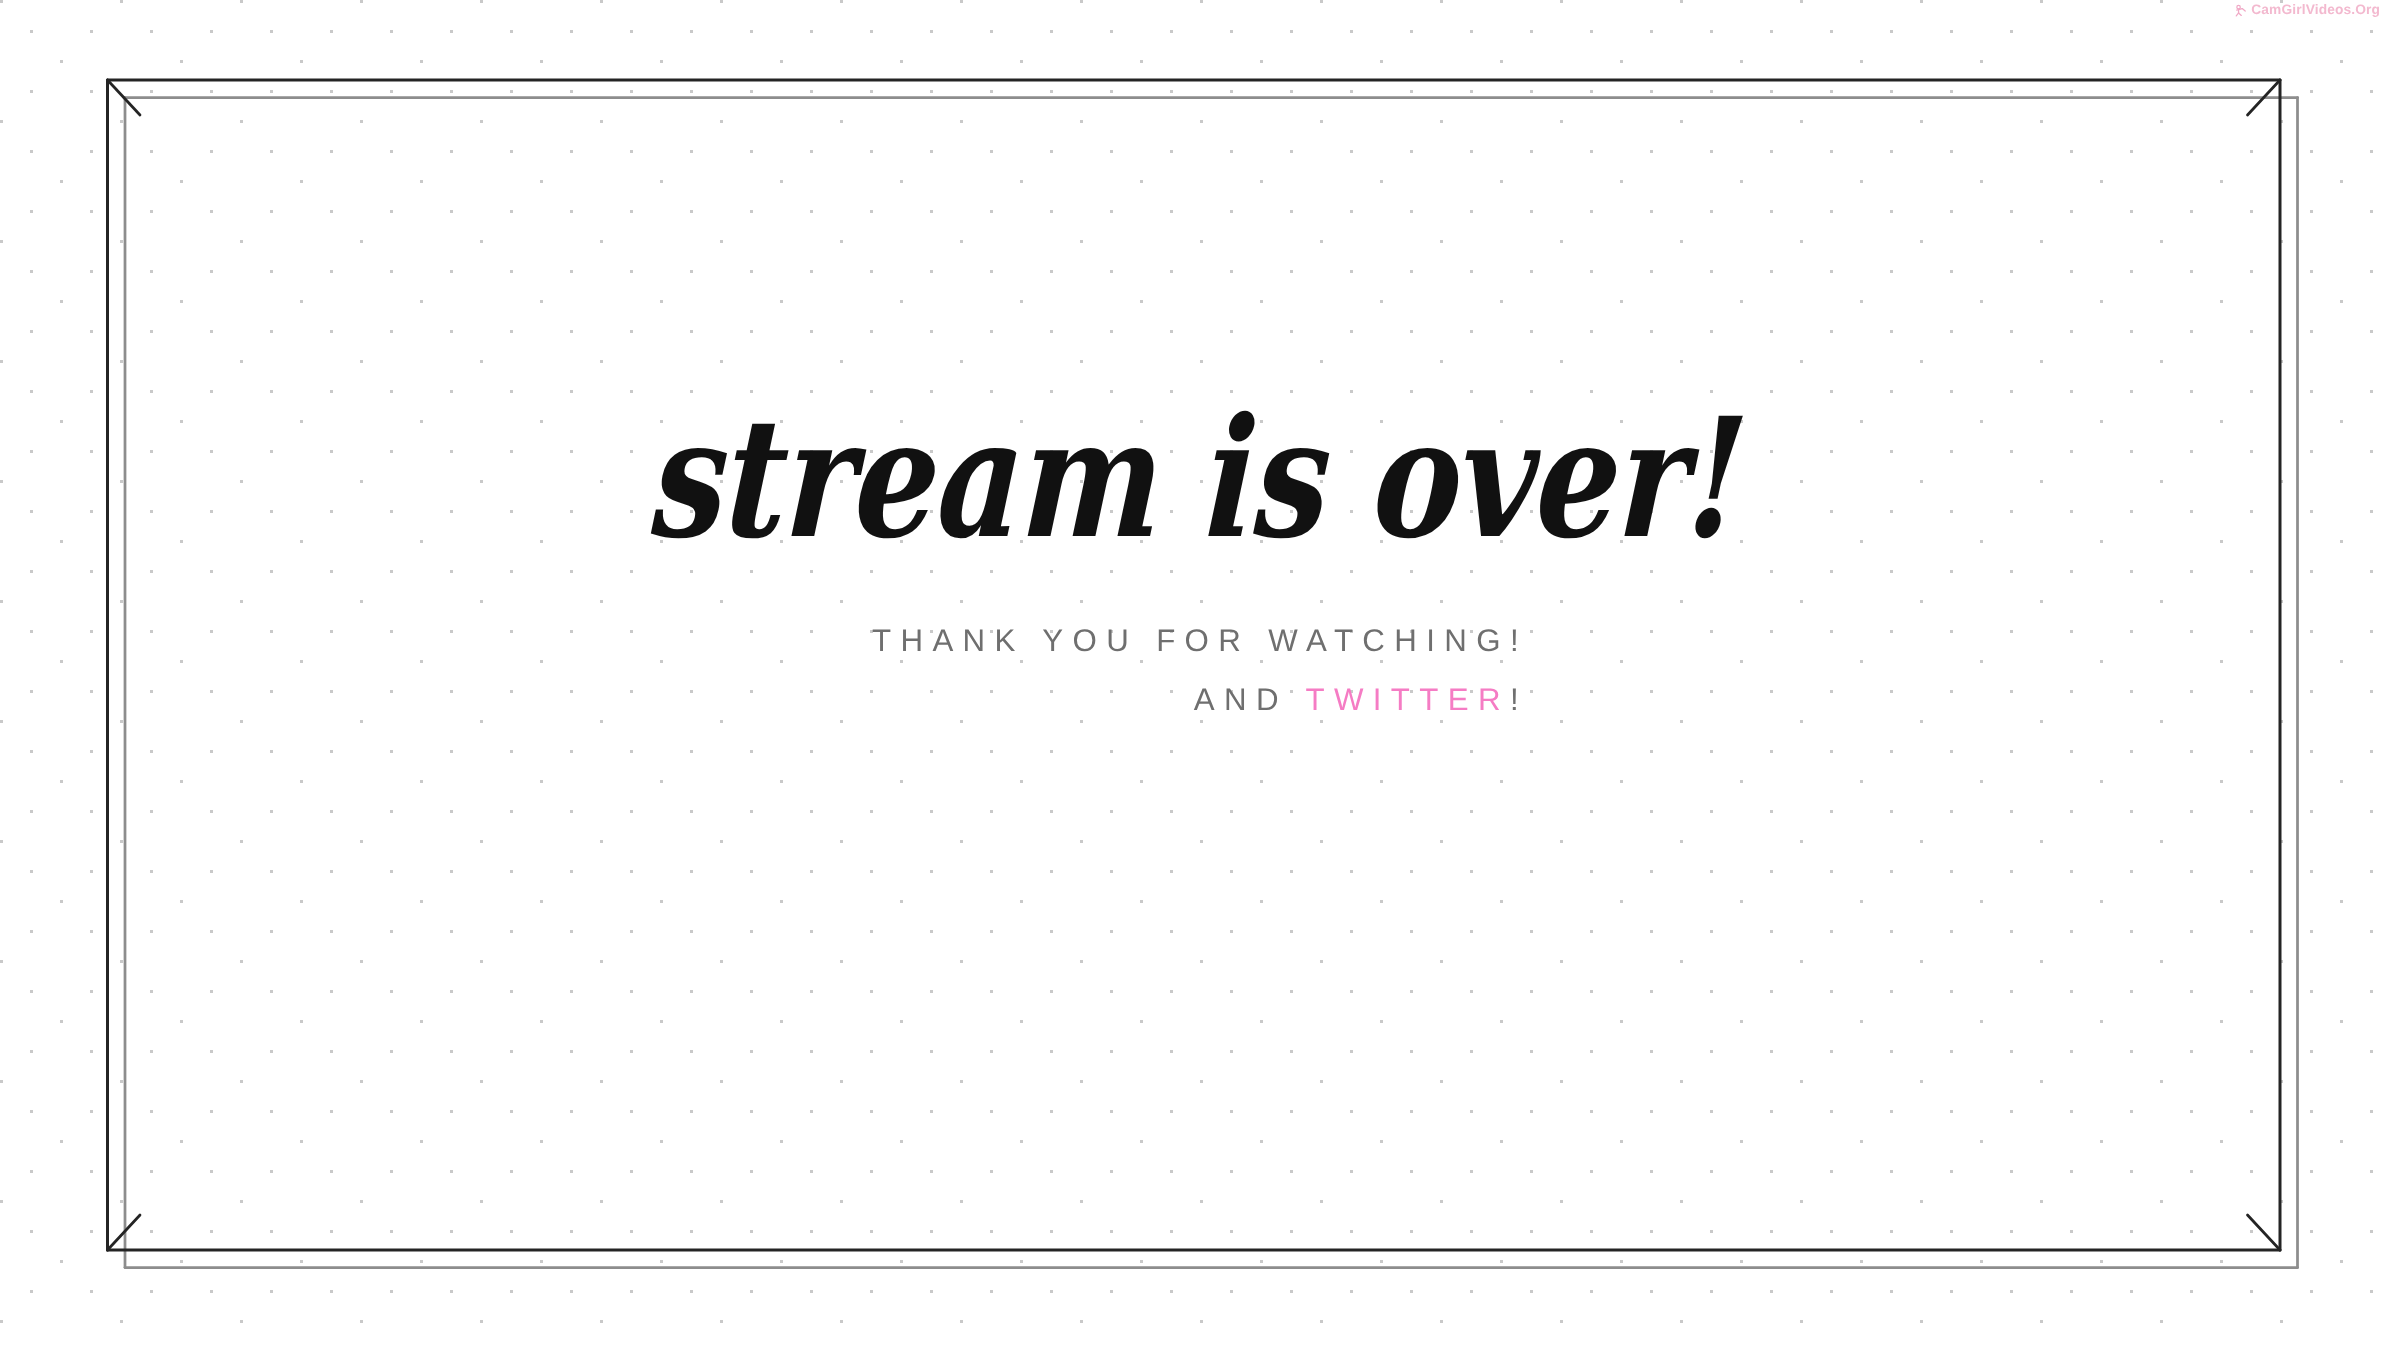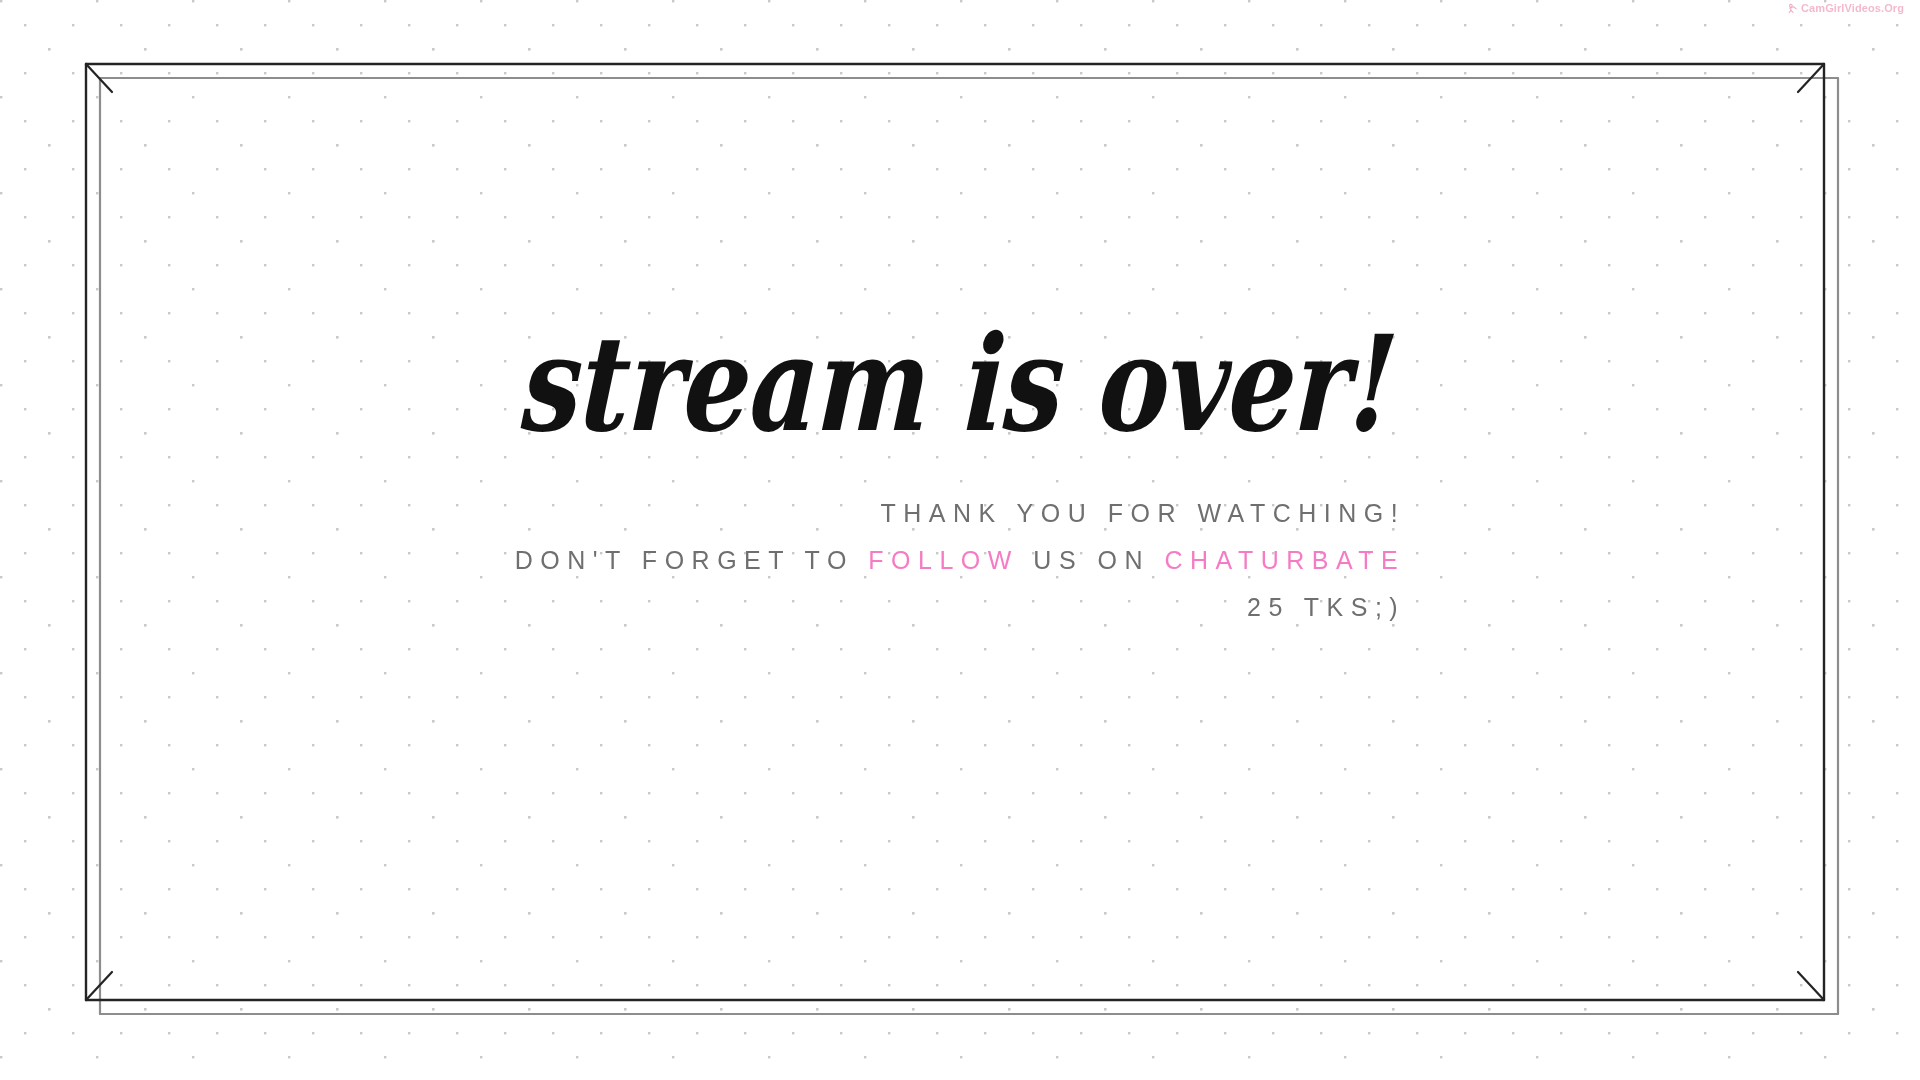--- a/index.html
+++ b/index.html
@@ -154,22 +154,21 @@
     <path d="M 1824 1000 L 1798 972"></path>
   </g>
 </svg>
 
 <div id="content">
 
   <div id="headline" style="color: rgb(17, 17, 17);">stream is over!</div>
 
   <div id="body-copy" style="color: rgb(111, 111, 111);">
     <span class="line"><span>Thank you for watching!</span></span>
-    <span class="line"><span>Don't forget to </span><span class="hl" style="color: rgb(245, 124, 196);">follow</span><span> us on </span><span class="hl" style="color: rgb(245, 124, 196);">Chaturbate</span></span>
-    <span class="line"><span>25 tks;)</span></span>
+    <span class="line"><span>and </span><span class="hl" style="color: rgb(245, 124, 196);">Twitter</span><span>!</span></span>
   </div>
 
 </div>
 
 <div id="watermark" style="color: rgb(243, 185, 207);">
   <span class="wm-logo">
     <svg width="11" height="11" viewBox="0 0 12 12" aria-hidden="true">
       <g stroke="#f0a9c6" stroke-width="1.1" fill="none" stroke-linecap="round">
         <circle cx="4.2" cy="3" r="1.5"></circle>
         <path d="M4.2 4.6 L4.2 8"></path>

